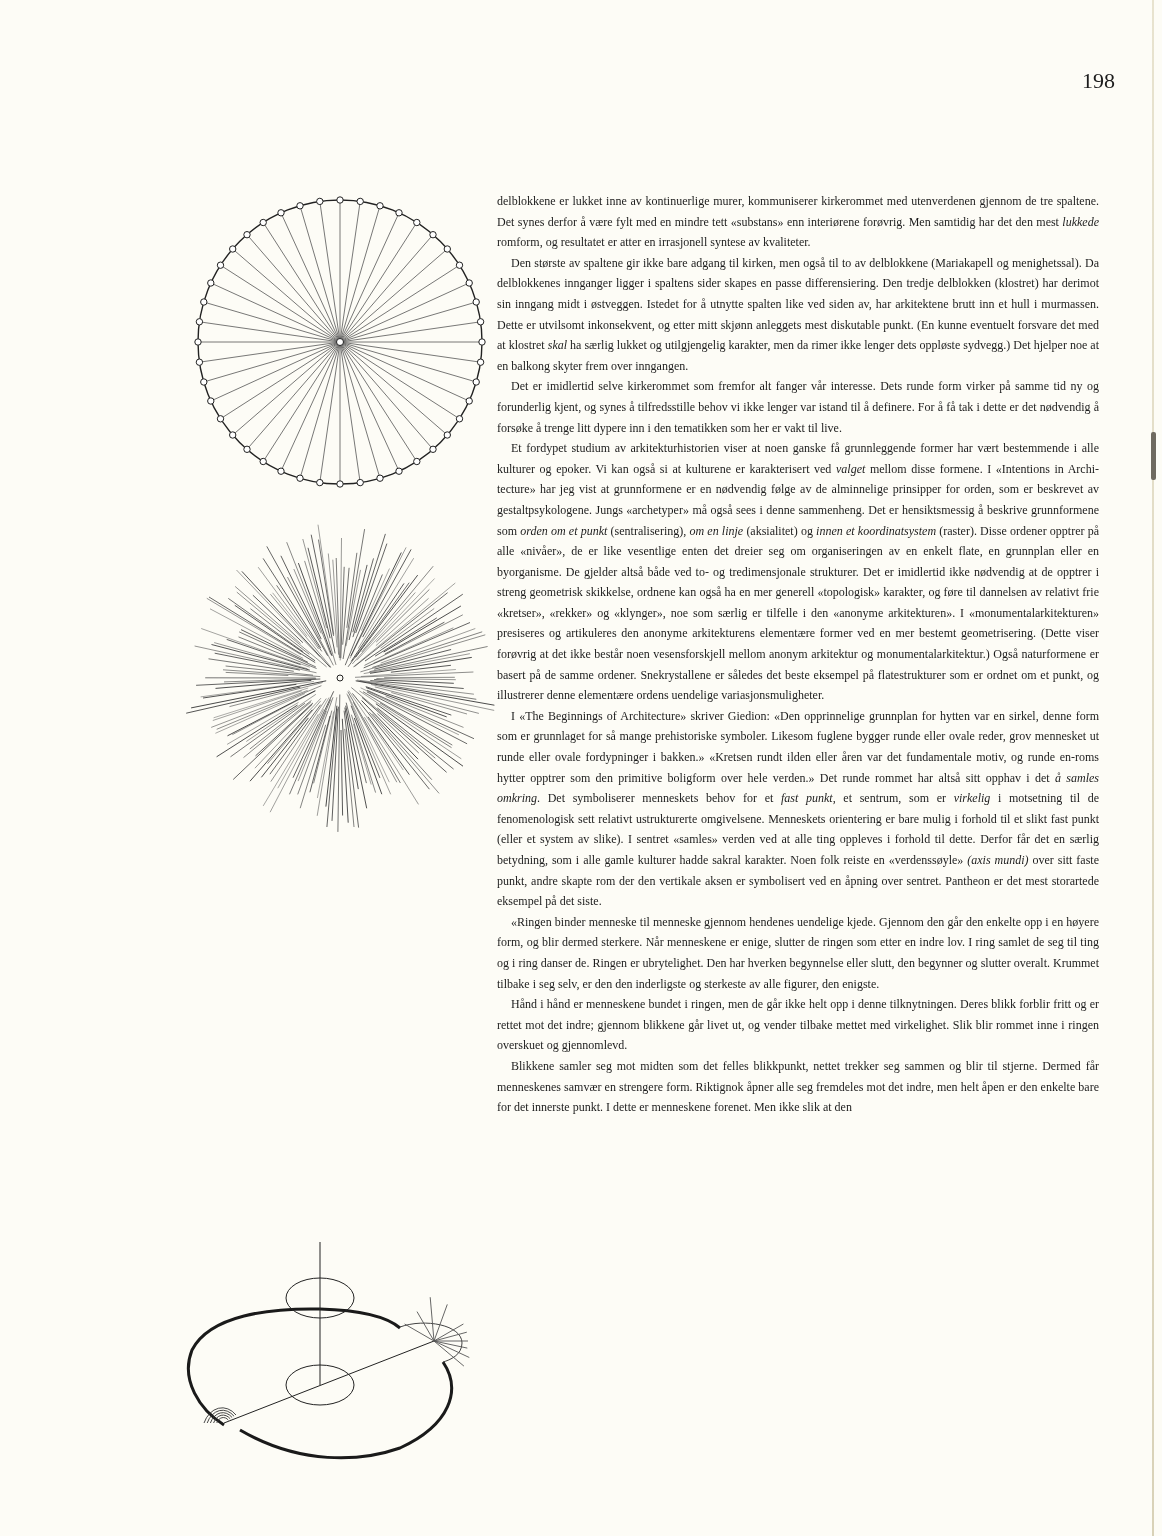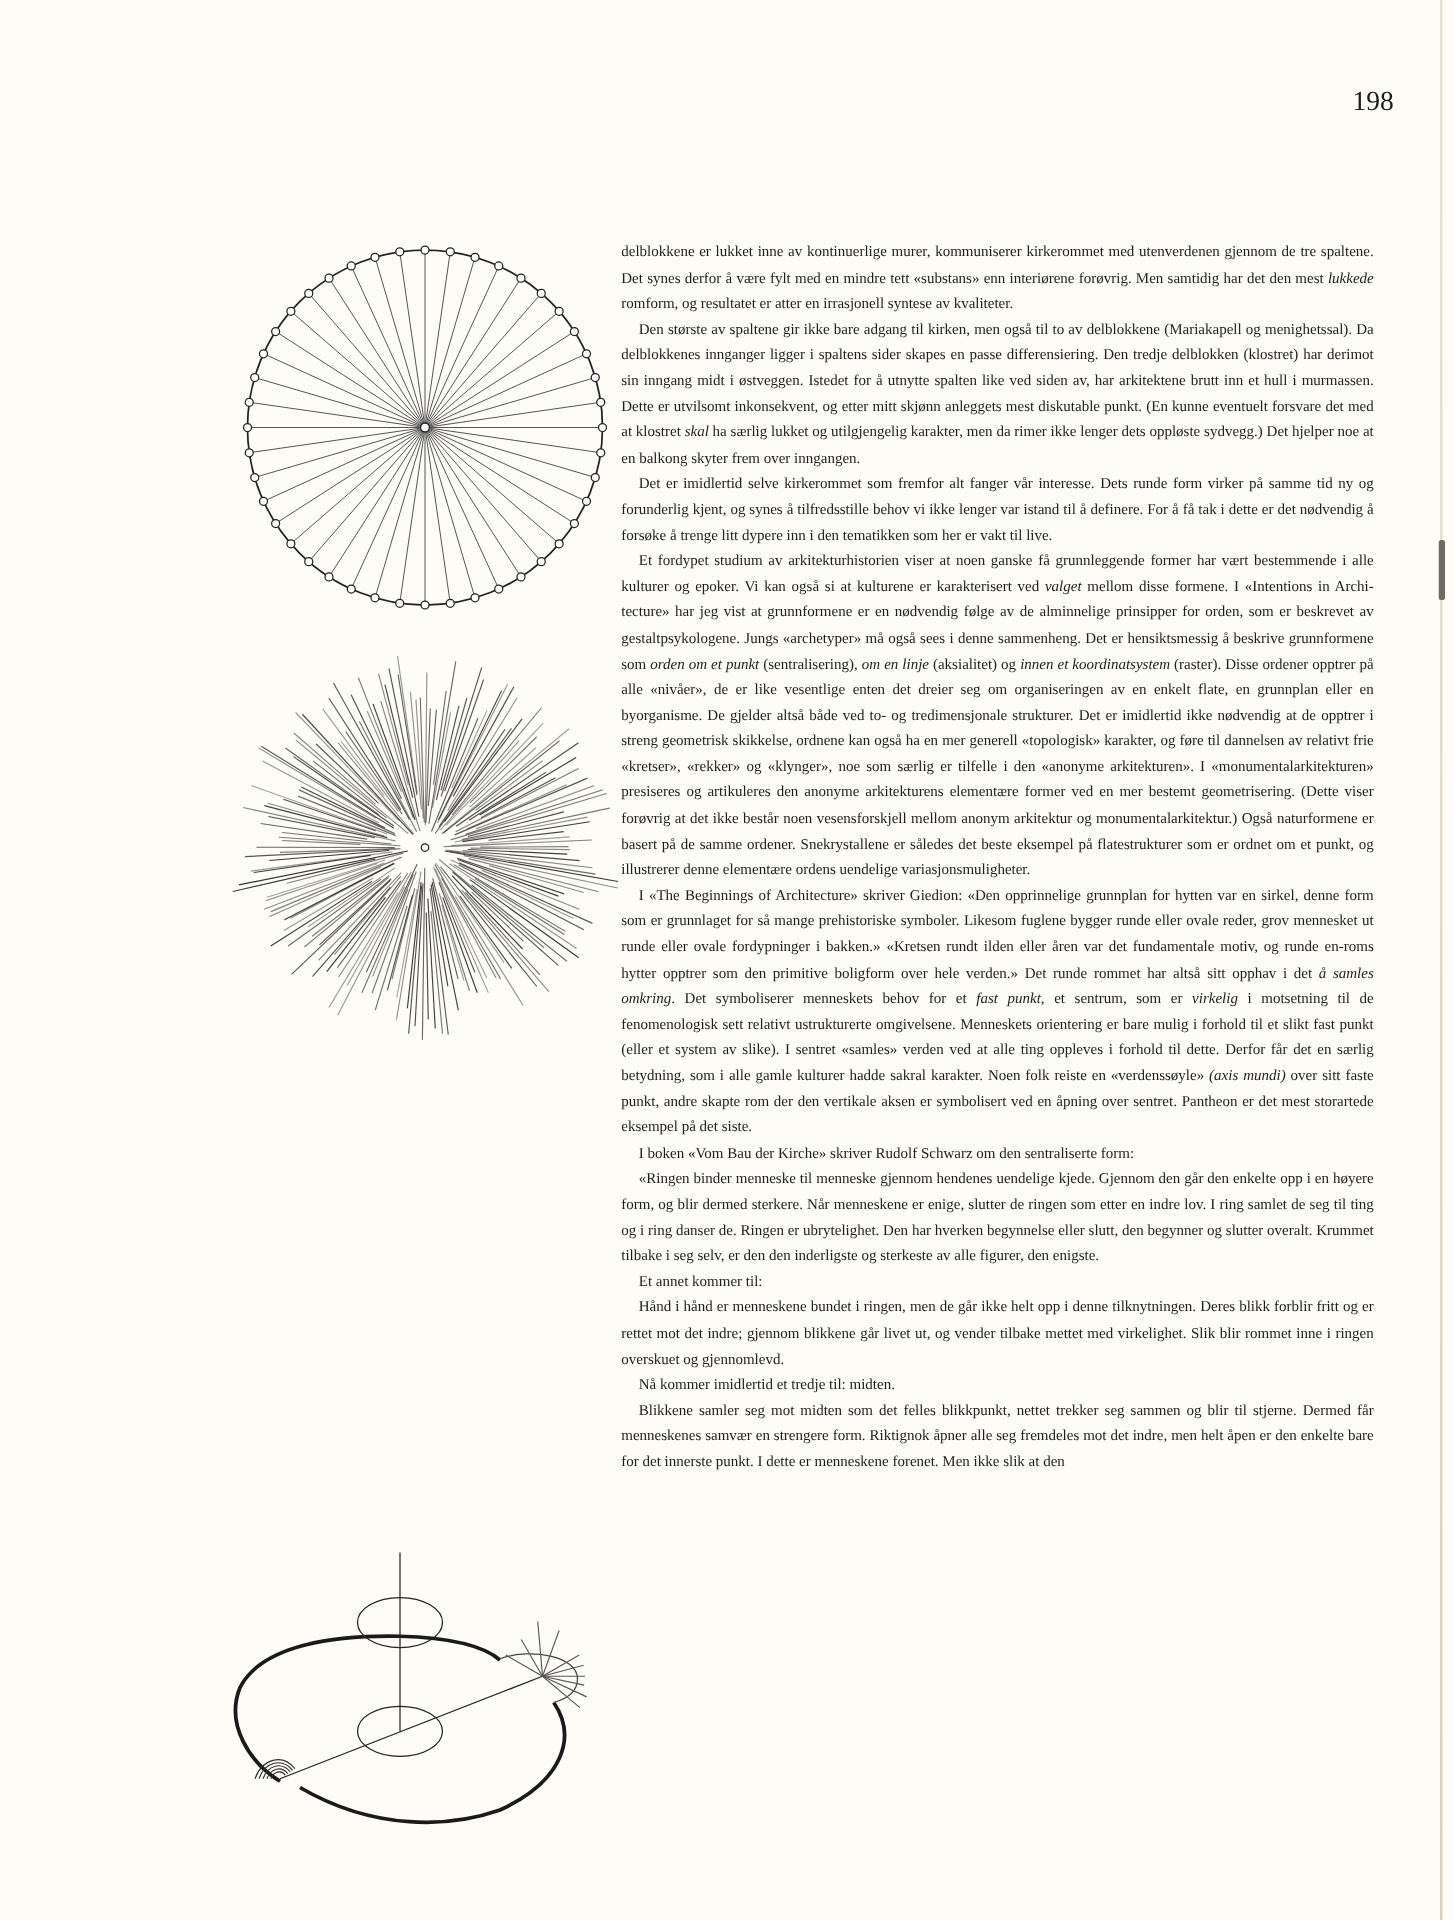--- a/index.html
+++ b/index.html
@@ -355,19 +355,16 @@
       <path d="M 24 193 A 20 26 0 0 1 56 185"></path>
     </g>
 </svg>
 
 <div class="text-column" id="text-column">
     <p class="first"><span>delblokkene er lukket inne av kontinuerlige murer, kommuniserer kirkerommet med utenverdenen gjennom de tre spaltene. Det synes derfor å være fylt med en mindre tett «substans» enn interiørene forøvrig. Men samtidig har det den mest </span><em>lukkede</em><span> romform, og resultatet er atter en irrasjonell syntese av kvaliteter.</span></p>
     <p class="normal"><span>Den største av spaltene gir ikke bare adgang til kirken, men også til to av delblokkene (Mariakapell og menighetssal). Da delblokkenes innganger ligger i spal­tens sider skapes en passe differensiering. Den tredje delblokken (klostret) har derimot sin inngang midt i østveggen. Istedet for å utnytte spalten like ved siden av, har arkitektene brutt inn et hull i murmassen. Dette er utvilsomt inkonsekvent, og etter mitt skjønn anleggets mest diskutable punkt. (En kunne eventuelt for­svare det med at klostret </span><em>skal</em><span> ha særlig lukket og utilgjengelig karakter, men da rimer ikke lenger dets oppløste sydvegg.) Det hjelper noe at en balkong skyter frem over inngangen.</span></p>
     <p class="normal"><span>Det er imidlertid selve kirkerommet som fremfor alt fanger vår interesse. Dets runde form virker på samme tid ny og forunderlig kjent, og synes å tilfredsstille behov vi ikke lenger var istand til å definere. For å få tak i dette er det nødvendig å forsøke å trenge litt dypere inn i den tematikken som her er vakt til live.</span></p>
     <p class="normal"><span>Et fordypet studium av arkitekturhistorien viser at noen ganske få grunnleg­gende former har vært bestemmende i alle kulturer og epoker. Vi kan også si at kulturene er karakterisert ved </span><em>valget</em><span> mellom disse formene. I «Intentions in Archi­tecture» har jeg vist at grunnformene er en nødvendig følge av de alminnelige prinsipper for orden, som er beskrevet av gestaltpsykologene. Jungs «archetyper» må også sees i denne sammenheng. Det er hensiktsmessig å beskrive grunnformene som </span><em>orden om et punkt</em><span> (sentralisering), </span><em>om en linje</em><span> (aksialitet) og </span><em>innen et koor­dinatsystem</em><span> (raster). Disse ordener opptrer på alle «nivåer», de er like vesentlige enten det dreier seg om organiseringen av en enkelt flate, en grunnplan eller en byorganisme. De gjelder altså både ved to- og tredimensjonale strukturer. Det er imidlertid ikke nødvendig at de opptrer i streng geometrisk skikkelse, ordnene kan også ha en mer generell «topologisk» karakter, og føre til dannelsen av rela­tivt frie «kretser», «rekker» og «klynger», noe som særlig er tilfelle i den «anonyme arkitekturen». I «monumentalarkitekturen» presiseres og artikuleres den anonyme arkitekturens elementære former ved en mer bestemt geometrisering. (Dette viser forøvrig at det ikke består noen vesensforskjell mellom anonym arkitektur og monumentalarkitektur.) Også naturformene er basert på de samme ordener. Sne­krystallene er således det beste eksempel på flatestrukturer som er ordnet om et punkt, og illustrerer denne elementære ordens uendelige variasjonsmuligheter.</span></p>
     <p class="normal"><span>I «The Beginnings of Architecture» skriver Giedion: «Den opprinnelige grunn­plan for hytten var en sirkel, denne form som er grunnlaget for så mange pre­historiske symboler. Likesom fuglene bygger runde eller ovale reder, grov men­nesket ut runde eller ovale fordypninger i bakken.» «Kretsen rundt ilden eller åren var det fundamentale motiv, og runde en-roms hytter opptrer som den pri­mitive boligform over hele verden.» Det runde rommet har altså sitt opphav i det </span><em>å samles omkring</em><span>. Det symboliserer menneskets behov for et </span><em>fast punkt</em><span>, et sentrum, som er </span><em>virkelig</em><span> i motsetning til de fenomenologisk sett relativt ustrukturerte omgivelsene. Menneskets orientering er bare mulig i forhold til et slikt fast punkt (eller et system av slike). I sentret «samles» verden ved at alle ting oppleves i for­hold til dette. Derfor får det en særlig betydning, som i alle gamle kulturer hadde sakral karakter. Noen folk reiste en «verdenssøyle» </span><em>(axis mundi)</em><span> over sitt faste punkt, andre skapte rom der den vertikale aksen er symbolisert ved en åpning over sentret. Pantheon er det mest storartede eksempel på det siste.</span></p>
-    <p class="normal"><span>I boken «Vom Bau der Kirche» skriver Rudolf Schwarz om den sentraliserte form:</span></p>
     <p class="quote"><span>«Ringen binder menneske til menneske gjennom hendenes uendelige kjede. Gjennom den går den enkelte opp i en høyere form, og blir dermed sterkere. Når menneskene er enige, slutter de ringen som etter en indre lov. I ring samlet de seg til ting og i ring danser de. Ringen er ubrytelighet. Den har hverken be­gynnelse eller slutt, den begynner og slutter overalt. Krummet tilbake i seg selv, er den den inderligste og sterkeste av alle figurer, den enigste.</span></p>
-    <p class="normal"><span>Et annet kommer til:</span></p>
     <p class="normal"><span>Hånd i hånd er menneskene bundet i ringen, men de går ikke helt opp i denne tilknytningen. Deres blikk forblir fritt og er rettet mot det indre; gjennom blik­kene går livet ut, og vender tilbake mettet med virkelighet. Slik blir rommet inne i ringen overskuet og gjennomlevd.</span></p>
-    <p class="normal"><span>Nå kommer imidlertid et tredje til: midten.</span></p>
     <p class="normal"><span>Blikkene samler seg mot midten som det felles blikkpunkt, nettet trekker seg sammen og blir til stjerne. Dermed får menneskenes samvær en strengere form. Riktignok åpner alle seg fremdeles mot det indre, men helt åpen er den enkelte bare for det innerste punkt. I dette er menneskene forenet. Men ikke slik at den</span></p>
   </div>
 
 </body></html>

